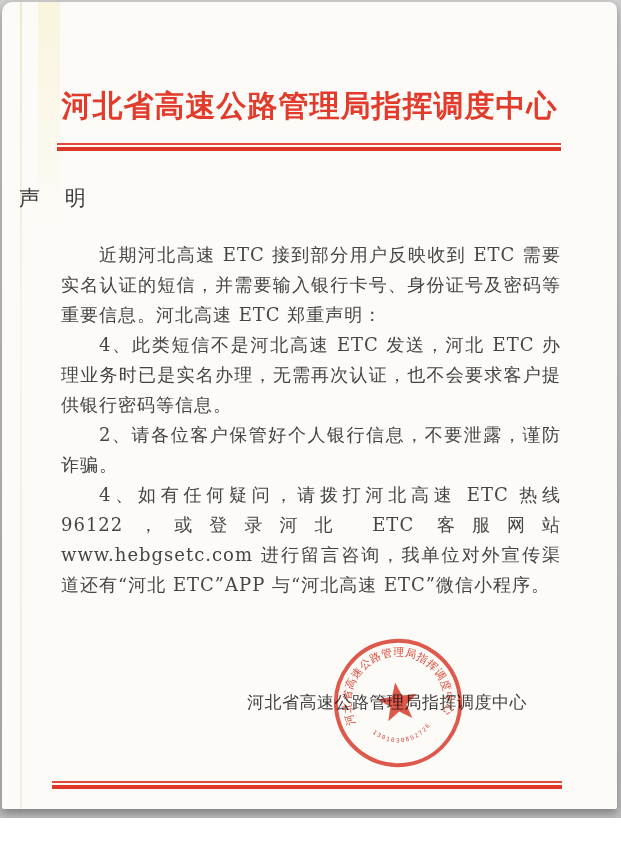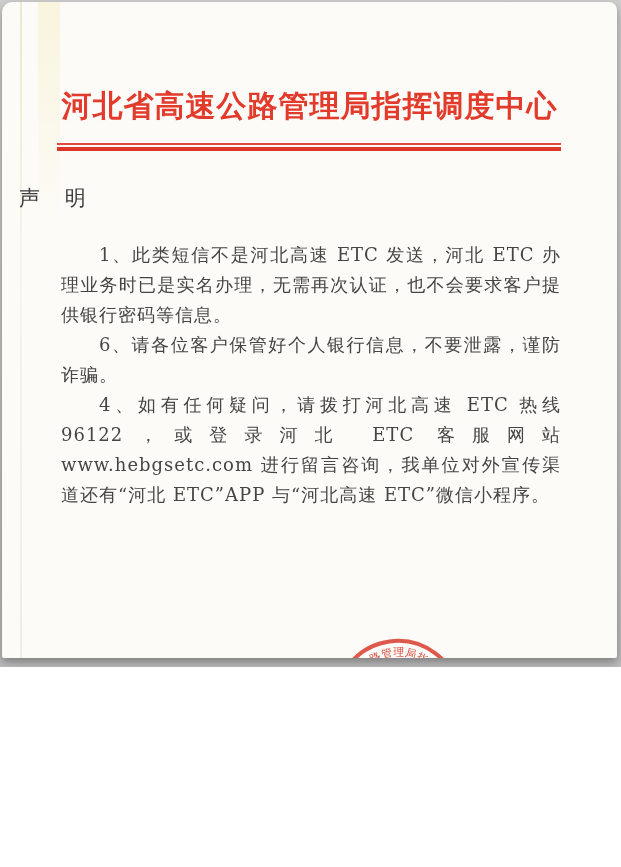--- a/index.html
+++ b/index.html
@@ -1,17 +1,17 @@
 <!DOCTYPE html>
 <html><head>
 <meta charset="utf-8">
 <style>
   html,body{margin:0;padding:0;background:#ffffff;}
   .scan{
-    position:relative;width:621px;height:667px;overflow:hidden;
+    position:relative;width:621px;height:818px;overflow:hidden;
     background:linear-gradient(180deg,#cfcfcf 0%,#bdbdbd 100%);
     font-family:"DejaVu Serif","Liberation Serif",serif;
   }
   .paper{
     position:absolute;top:2px;left:2px;right:4px;bottom:9px;
     background:#fcfbf7;
     border-radius:10px 8px 2px 2px;
     box-shadow:0 4px 10px rgba(0,0,0,.35);
     overflow:hidden;
   }
@@ -88,22 +88,23 @@
     <h1 class="letterhead">河北省高速公路管理局指挥调度中心</h1>
 
     <div class="rule rule-top">
       <div class="rule-thin"></div>
       <div class="rule-thick"></div>
     </div>
 
     <h2 class="doc-title">声 明</h2>
 
     <div class="body-text">
-      <p>1、此类短信不是河北高速 ETC 发送，河北 ETC 办理业务时已是实名办理，无需再次认证，也不会要求客户提供银行密码等信息。</p>
-      <p>6、请各位客户保管好个人银行信息，不要泄露，谨防诈骗。</p>
+      <p>近期河北高速 ETC 接到部分用户反映收到 ETC 需要实名认证的短信，并需要输入银行卡号、身份证号及密码等重要信息。河北高速 ETC 郑重声明：</p>
+      <p>4、此类短信不是河北高速 ETC 发送，河北 ETC 办理业务时已是实名办理，无需再次认证，也不会要求客户提供银行密码等信息。</p>
+      <p>2、请各位客户保管好个人银行信息，不要泄露，谨防诈骗。</p>
       <p>4、如有任何疑问，请拨打河北高速 ETC 热线 96122，或登录河北 ETC 客服网站 www.hebgsetc.com 进行留言咨询，我单位对外宣传渠道还有“河北 ETC”APP 与“河北高速 ETC”微信小程序。</p>
     </div>
 
     <div class="sign-block">
       <div class="sign-name">河北省高速公路管理局指挥调度中心</div>
     </div>
 
     <div class="seal">
       <svg viewBox="0 0 140 140" width="138" height="138" xmlns="http://www.w3.org/2000/svg">
         <circle cx="70" cy="70" r="63" fill="none" stroke="#d8382a" stroke-width="4" opacity="0.9"></circle>

